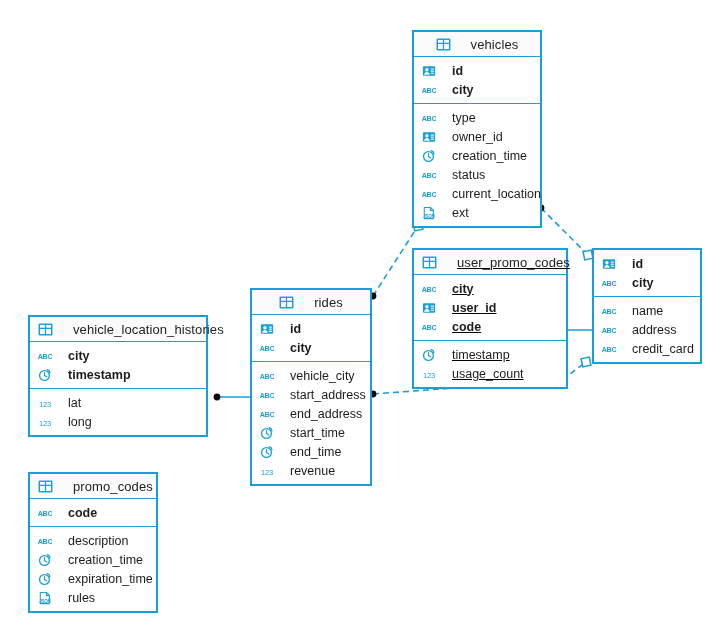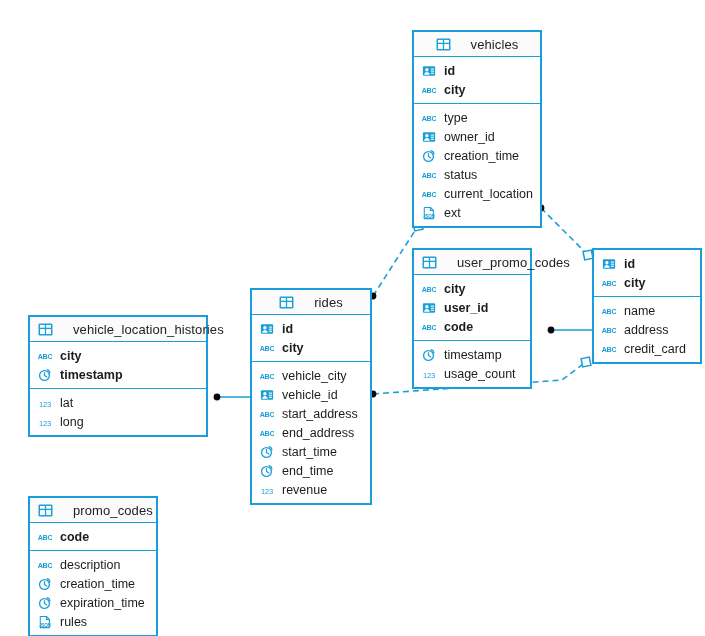--- a/index.html
+++ b/index.html
@@ -28,21 +28,21 @@
     padding:0 6px;
     box-sizing:border-box;
   }
   .tbl-header.left{justify-content:flex-start;padding-left:8px;}
   .tbl-title{
     font-size:13px;color:#222222;white-space:nowrap;letter-spacing:0.1px;
   }
   .tbl-section{padding:4px 0 4px 0;}
   .tbl-section.pk{border-bottom:1px solid #1a9ed9;}
   .col-row{
-    display:flex;align-items:center;gap:8px;
+    display:flex;align-items:center;gap:16px;
     height:19px;padding:0 8px;box-sizing:border-box;
     white-space:nowrap;
   }
   .col-name{font-size:12.5px;color:#1c1c1c;}
   .col-row.key .col-name{font-weight:bold;}
 
   
   .ico{width:14px;height:14px;flex:0 0 14px;display:block;}
   .ico svg{display:block;width:14px;height:14px;}
   .ico-tbl{width:15px;height:13px;flex:0 0 15px;}
@@ -168,21 +168,21 @@
             <svg viewBox="0 0 16 16">
               <path d="M2.6 1.6 h7.0 l3.4 3.4 v9.4 h-10.4 z" fill="#ffffff" stroke="#1a9ed9" stroke-width="1.2" stroke-linejoin="round"></path>
               <path d="M9.6 1.6 v3.4 h3.4" fill="none" stroke="#1a9ed9" stroke-width="1.2"></path>
               <text x="7.8" y="13.2" text-anchor="middle" font-family="Liberation Sans, sans-serif" font-size="5.1" font-weight="bold" fill="#1a9ed9" letter-spacing="-0.3">JSON</text>
             </svg>
           </span>
           <span class="col-name">ext</span>
         </div>
       </div>
     </div>
-    <div class="table-node" style="left: 412px; top: 248px; width: 120px;">
+    <div class="table-node" style="left: 412px; top: 248px; width: 156px; text-decoration: underline;">
       <div class="tbl-header left">
         <span class="ico ico-tbl">
           <svg viewBox="0 0 16 14">
             <rect x="0.5" y="0.5" width="15" height="13" rx="1.4" fill="#1a9ed9"></rect>
             <rect x="2.1" y="2.1" width="5.2" height="3.0" fill="#ffffff"></rect>
             <rect x="8.7" y="2.1" width="5.2" height="3.0" fill="#ffffff"></rect>
             <rect x="2.1" y="6.5" width="5.2" height="5.4" fill="#ffffff"></rect>
             <rect x="8.7" y="6.5" width="5.2" height="5.4" fill="#ffffff"></rect>
           </svg>
         </span>
@@ -332,33 +332,20 @@
           <span class="ico">
             <svg viewBox="0 0 16 16">
               <text x="8" y="11.6" text-anchor="middle" font-family="Liberation Sans, sans-serif" font-size="8.2" font-weight="bold" fill="#1a9ed9" letter-spacing="-0.4">ABC</text>
             </svg>
           </span>
           <span class="col-name">vehicle_city</span>
         </div>
         <div class="col-row">
           <span class="ico">
             <svg viewBox="0 0 16 16">
-              <rect x="1" y="2.5" width="14" height="11" rx="1.2" fill="#1a9ed9"></rect>
-              <circle cx="5.6" cy="6.6" r="1.9" fill="#ffffff"></circle>
-              <path d="M2.4 12.2c0.4-2 1.7-3 3.2-3s2.8 1 3.2 3z" fill="#ffffff"></path>
-              <rect x="10.1" y="5.2" width="3.6" height="1.2" fill="#ffffff"></rect>
-              <rect x="10.1" y="7.6" width="3.6" height="1.2" fill="#ffffff"></rect>
-              <rect x="10.1" y="10" width="3.6" height="1.2" fill="#ffffff"></rect>
-            </svg>
-          </span>
-          <span class="col-name">vehicle_id</span>
-        </div>
-        <div class="col-row">
-          <span class="ico">
-            <svg viewBox="0 0 16 16">
               <text x="8" y="11.6" text-anchor="middle" font-family="Liberation Sans, sans-serif" font-size="8.2" font-weight="bold" fill="#1a9ed9" letter-spacing="-0.4">ABC</text>
             </svg>
           </span>
           <span class="col-name">start_address</span>
         </div>
         <div class="col-row">
           <span class="ico">
             <svg viewBox="0 0 16 16">
               <text x="8" y="11.6" text-anchor="middle" font-family="Liberation Sans, sans-serif" font-size="8.2" font-weight="bold" fill="#1a9ed9" letter-spacing="-0.4">ABC</text>
             </svg>
@@ -440,21 +427,21 @@
         <div class="col-row">
           <span class="ico">
             <svg viewBox="0 0 16 16">
               <text x="8" y="12" text-anchor="middle" font-family="Liberation Sans, sans-serif" font-size="8.6" fill="#1a9ed9" letter-spacing="-0.3">123</text>
             </svg>
           </span>
           <span class="col-name">long</span>
         </div>
       </div>
     </div>
-    <div class="table-node" style="left: 28px; top: 496px; width: 130px;">
+    <div class="table-node" style="left: 28px; top: 472px; width: 130px;">
       <div class="tbl-header left">
         <span class="ico ico-tbl">
           <svg viewBox="0 0 16 14">
             <rect x="0.5" y="0.5" width="15" height="13" rx="1.4" fill="#1a9ed9"></rect>
             <rect x="2.1" y="2.1" width="5.2" height="3.0" fill="#ffffff"></rect>
             <rect x="8.7" y="2.1" width="5.2" height="3.0" fill="#ffffff"></rect>
             <rect x="2.1" y="6.5" width="5.2" height="5.4" fill="#ffffff"></rect>
             <rect x="8.7" y="6.5" width="5.2" height="5.4" fill="#ffffff"></rect>
           </svg>
         </span>

